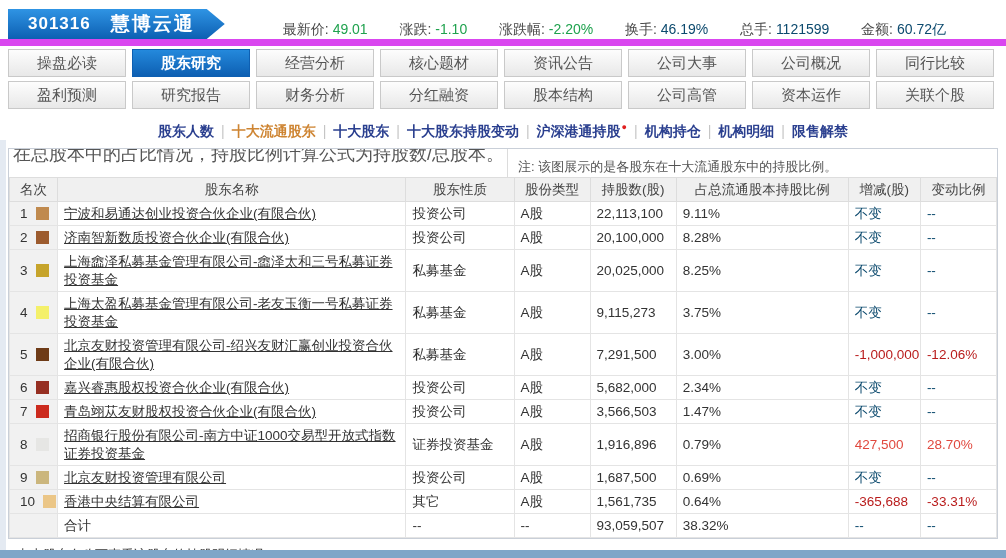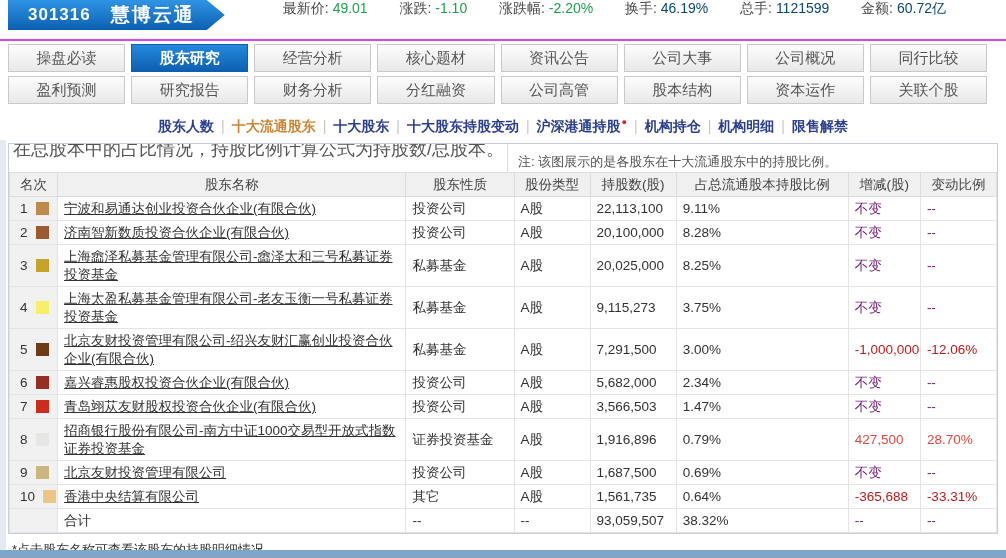--- a/index.html
+++ b/index.html
@@ -2,36 +2,36 @@
 <html><head>
 <meta charset="utf-8">
 <style>
   html,body{margin:0;padding:0;overflow:hidden;}
   body{
     width:1006px;height:558px;position:relative;
     font-family:"Liberation Sans","DejaVu Sans",sans-serif;
     background:#ffffff;color:#333;
   }
   
-  .topbar{height:39px;display:flex;align-items:flex-start;border-bottom:2px solid #d946ef;background:#fff;}
+  .topbar{height:39px;display:flex;align-items:flex-end;border-bottom:7px solid #d946ef;background:#fff;}
   .pennant{
     margin-left:8px;height:30px;display:flex;align-items:center;gap:20px;
     padding:0 30px 0 20px;color:#fff;font-weight:bold;
     background:linear-gradient(180deg,#2f94e4 0%,#0c5fb2 100%);
     clip-path:polygon(0 0,calc(100% - 18px) 0,100% 50%,calc(100% - 18px) 100%,0 100%);
   }
   .pennant .code{font-size:17px;letter-spacing:1px;}
   .pennant .sname{font-size:19px;letter-spacing:2px;}
   .quote-fields{flex:1;display:flex;justify-content:space-between;padding:0 60px 0 58px;font-size:14px;}
   .qf .lbl{color:#4a4a4a;}
   .qf .val{margin-left:4px;}
   .v-green{color:#1fa24e;}
   .v-dark{color:#0c4a6e;}
   
-  .tabs{padding:3px 19px 4px 8px;display:grid;grid-template-columns:repeat(8,1fr);gap:5px 6px;}
+  .tabs{padding:3px 12px 4px 8px;display:grid;grid-template-columns:repeat(8,1fr);gap:5px 6px;}
   .tab{
     height:26px;line-height:26px;text-align:center;font-size:15px;color:#555;
     background:linear-gradient(180deg,#fdfdfd,#e8e8e8);border:1px solid #c9c9c9;cursor:pointer;
   }
   .tab.active{
     background:linear-gradient(180deg,#2489dc,#0d5fb2);border-color:#0d5fb2;
     color:#fff;font-weight:bold;
   }
   
   .subnav{margin-top:6px;height:24px;line-height:24px;text-align:center;font-size:14px;font-weight:bold;}
@@ -47,21 +47,21 @@
   .note-cell{flex:1;padding:9px 0 0 10px;font-size:13px;color:#555;}
   
   table{width:100%;border-collapse:collapse;table-layout:fixed;font-size:13.5px;color:#333;}
   th{background:#f0f0f0;border:1px solid #dddddd;font-weight:normal;color:#444;height:23px;padding:0 4px;}
   td{border:1px solid #e4e4e4;padding:2.5px 6px;line-height:18px;vertical-align:middle;}
   td.rank-cell{background:#f1f1f1;text-align:left;padding-left:10px;white-space:nowrap;}
   .swatch{display:inline-block;width:13px;height:13px;margin-left:8px;vertical-align:-2px;}
   a.sh-name{color:#333;text-decoration:underline;cursor:pointer;}
   .c-green{color:#b91c1c;}
   .c-red{color:#e0483e;}
-  .c-dark{color:#701a75;}
+  .c-dark{color:#0c4a6e;}
   
   .footnote{margin:7px 0 0 12px;font-size:13px;color:#333;}
   .left-strip{position:absolute;left:0;top:140px;bottom:8px;width:6px;background:#e4eaf2;}
   .bottom-bar{position:absolute;left:0;bottom:0;width:1006px;height:8px;background:#7ea6c8;}
 </style>
 </head>
 <body>
 
 <div class="topbar">
   <div class="pennant">
@@ -86,22 +86,22 @@
     <div class="tab">资讯公告</div>
     <div class="tab">公司大事</div>
     <div class="tab">公司概况</div>
     <div class="tab">同行比较</div>
   </div>
 <div class="tabs" id="tabs-row2" style="padding-top:0;">
     <div class="tab">盈利预测</div>
     <div class="tab">研究报告</div>
     <div class="tab">财务分析</div>
     <div class="tab">分红融资</div>
+    <div class="tab">股本结构</div>
     <div class="tab">公司高管</div>
-    <div class="tab">股本结构</div>
     <div class="tab">资本运作</div>
     <div class="tab">关联个股</div>
   </div>
 
 <div class="subnav" id="subnav"><span class="snav"><span>股东人数</span></span><span class="snav-sep">|</span><span class="snav active"><span>十大流通股东</span></span><span class="snav-sep">|</span><span class="snav"><span>十大股东</span></span><span class="snav-sep">|</span><span class="snav"><span>十大股东持股变动</span></span><span class="snav-sep">|</span><span class="snav"><span>沪深港通持股</span><span class="red-dot">●</span></span><span class="snav-sep">|</span><span class="snav"><span>机构持仓</span></span><span class="snav-sep">|</span><span class="snav"><span>机构明细</span></span><span class="snav-sep">|</span><span class="snav"><span>限售解禁</span></span></div>
 
 <div class="content">
   <div class="top-strip">
     <div class="clip-cell">
       <span class="clipped">在总股本中的占比情况，持股比例计算公式为持股数/总股本。</span>

